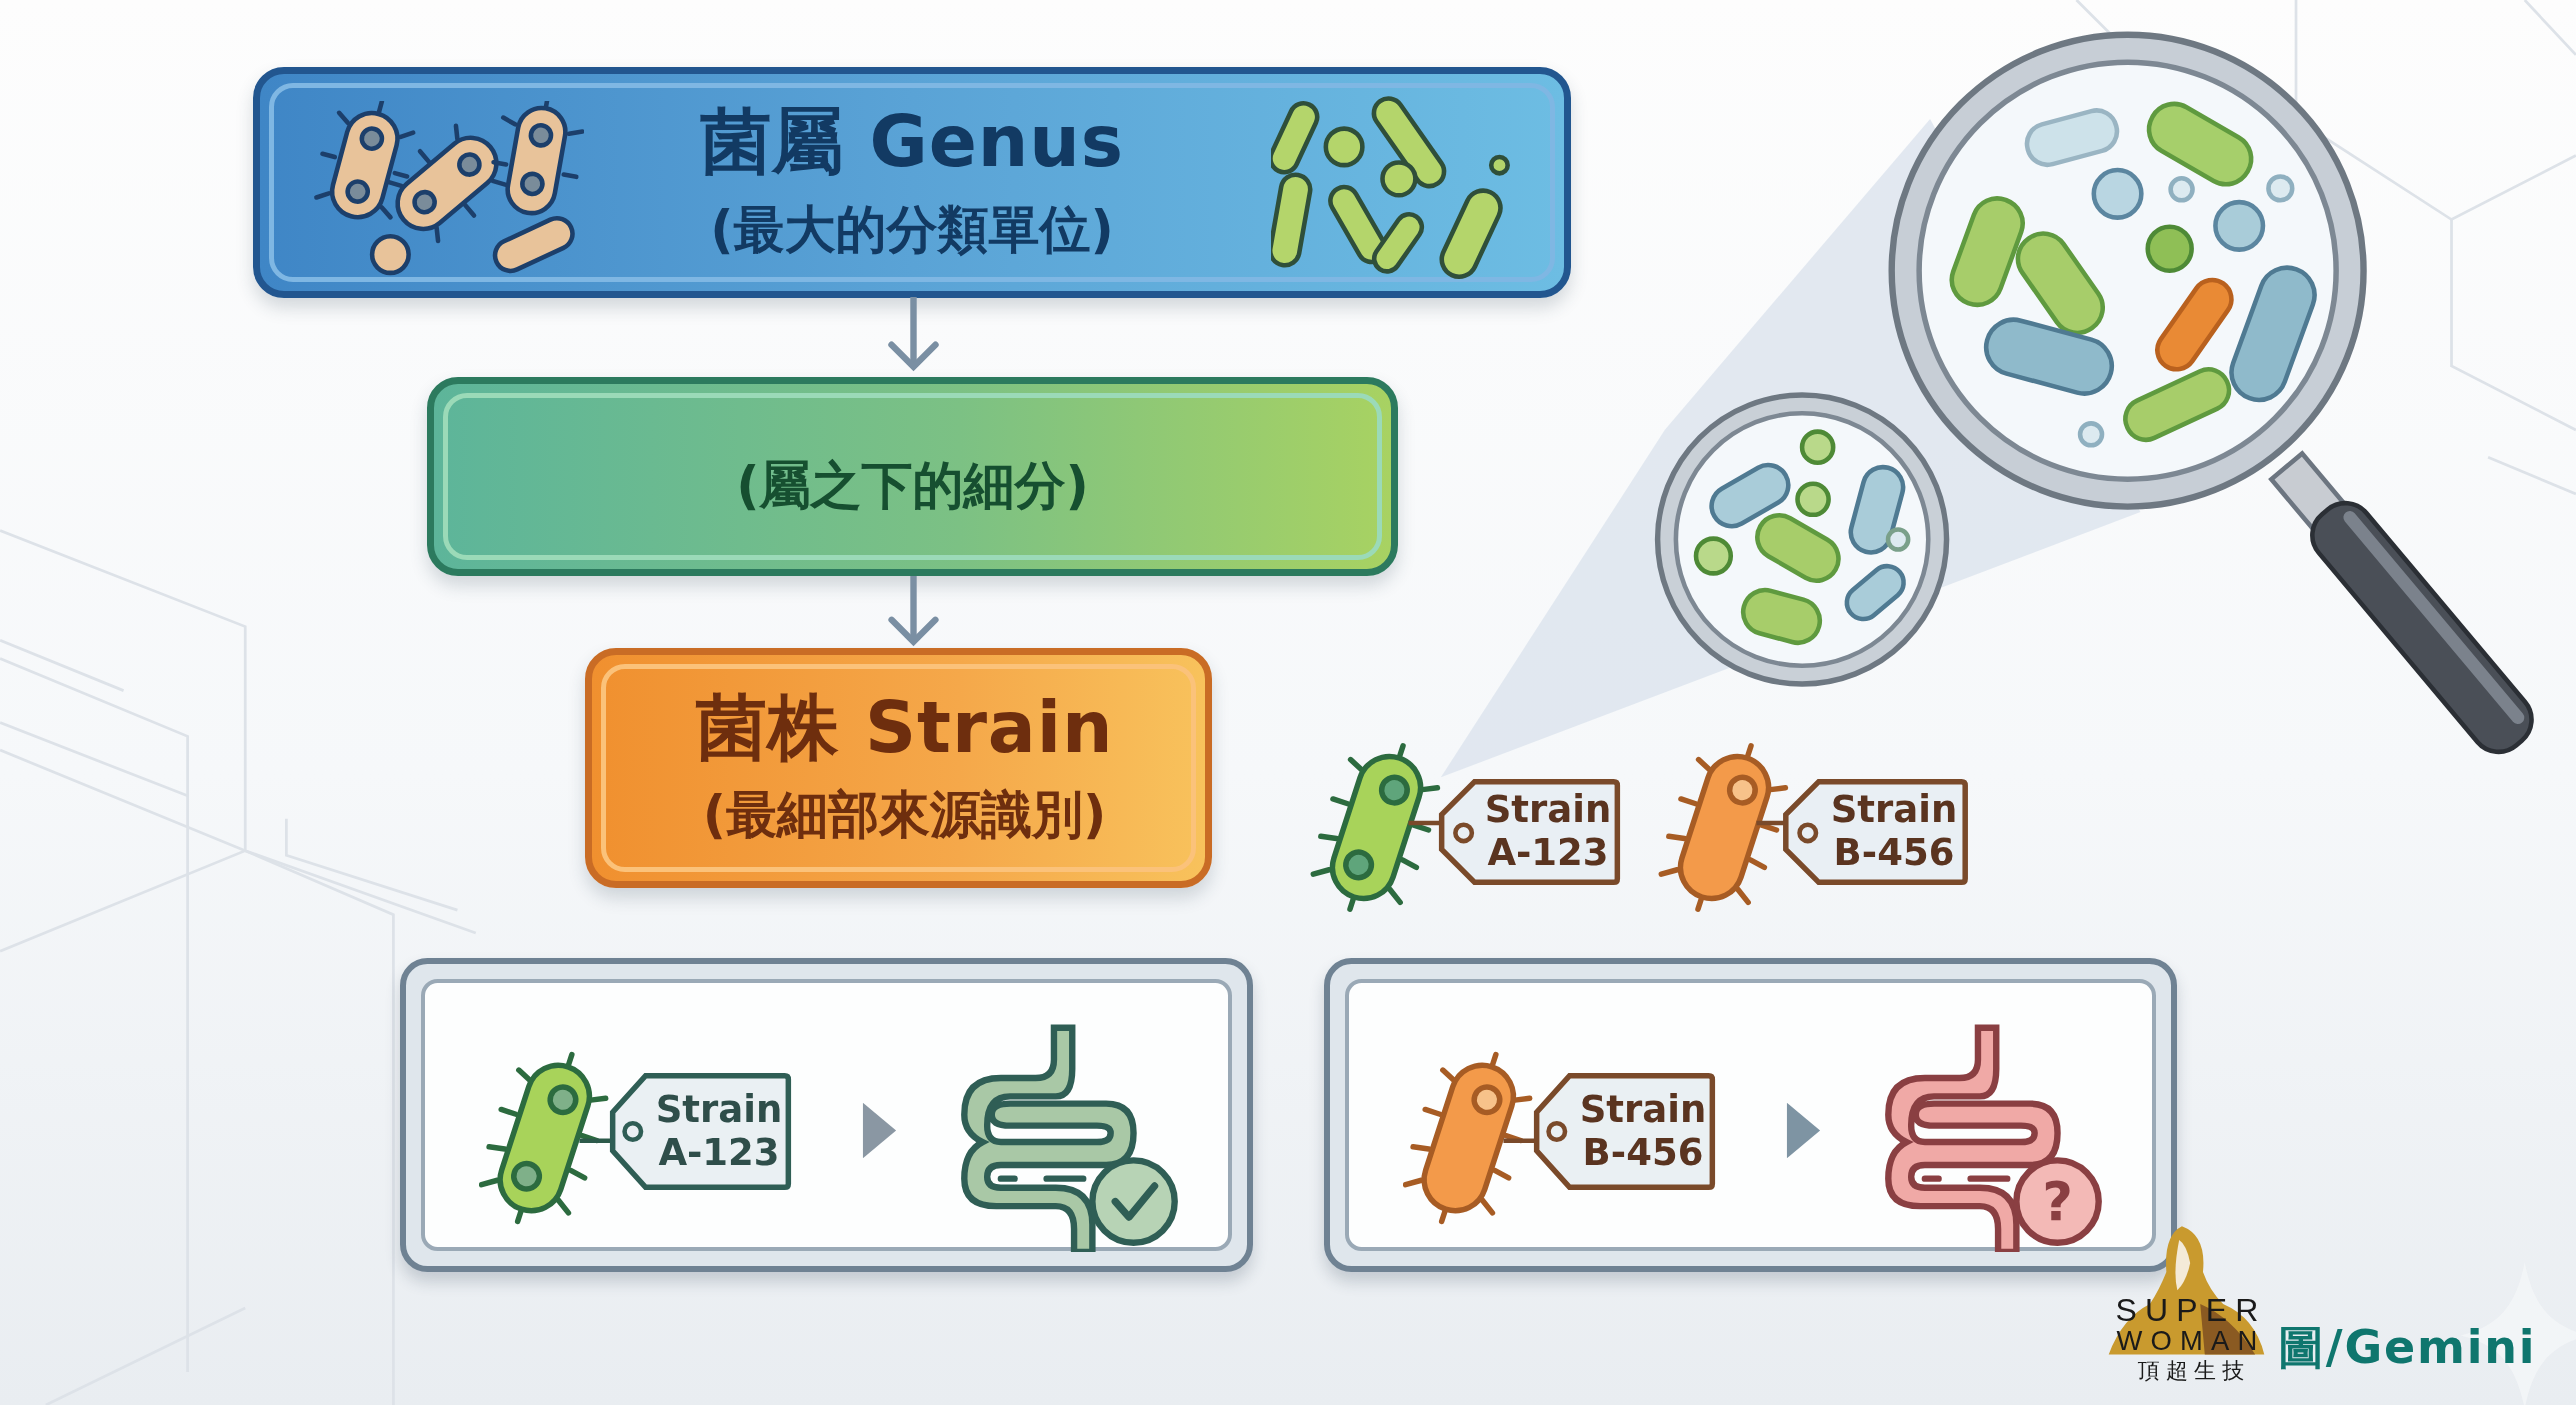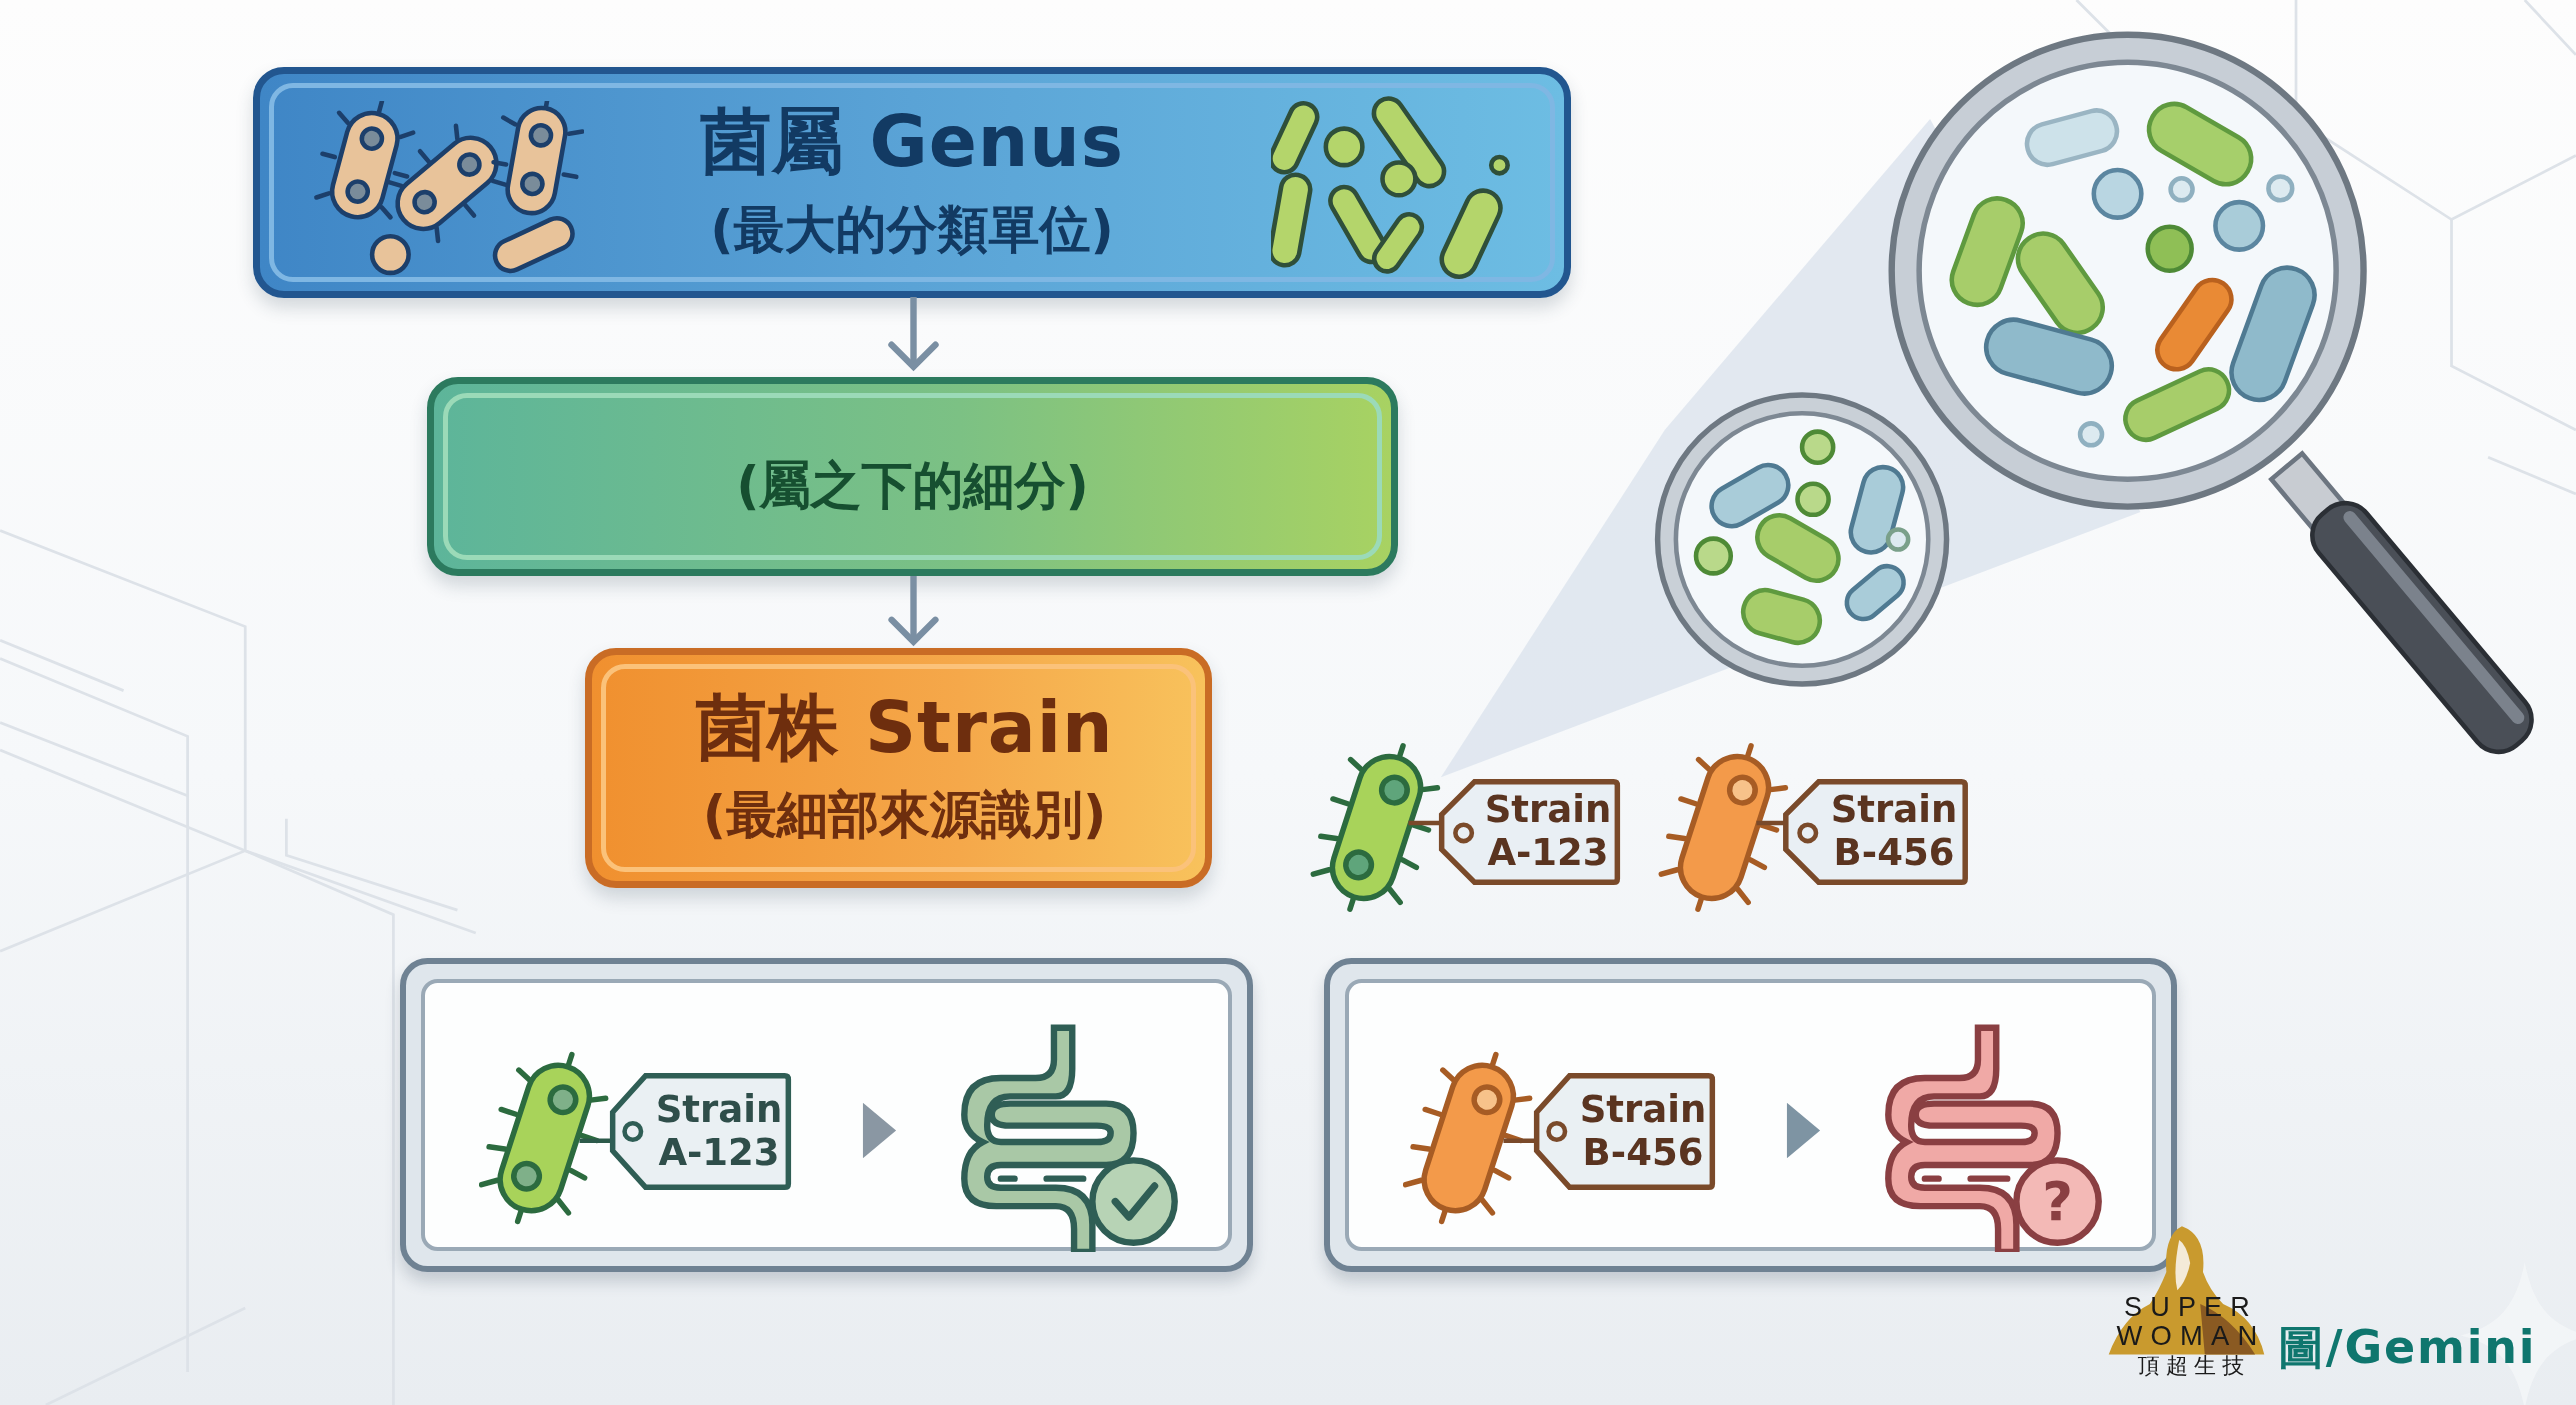--- a/index.html
+++ b/index.html
@@ -344,18 +344,18 @@
     <text x="205" y="215" text-anchor="middle" font-family="DejaVu Sans, sans-serif" font-size="58" font-weight="bold" fill="#8a3f42">?</text>
   </svg>
 </div>
 
 <svg class="abs" style="left:2095px;top:1217px" width="183" height="165" viewBox="0 0 200 180">
   <path d="M95 10 Q75 20 78 60 Q70 80 60 95 Q30 110 15 150 L185 150 Q175 110 140 95 Q125 80 118 60 Q122 20 95 10 Z" fill="#c99a2e"></path>
   <path d="M92 25 Q100 30 104 50 Q100 70 90 80 Q85 60 92 25 Z" fill="#f4ead8"></path>
   <path d="M115 95 Q150 110 175 150 L120 150 Z" fill="#8a5a22"></path>
 </svg>
 <div class="logo-text" style="left:2104px;top:1294px;width:174px">
-  <div style="font-size:27px;letter-spacing:8.2px;line-height:1">SUPER</div>
+  <div style="font-size:32px;letter-spacing:8.2px;line-height:1">SUPER</div>
   <div style="font-size:27.4px;letter-spacing:8.2px;line-height:1.1">WOMAN</div>
   <div style="font-size:22px;line-height:1.4">頂 超 生 技</div>
 </div>
 <div class="credit">圖/Gemini</div>
 
 
 </body></html>

